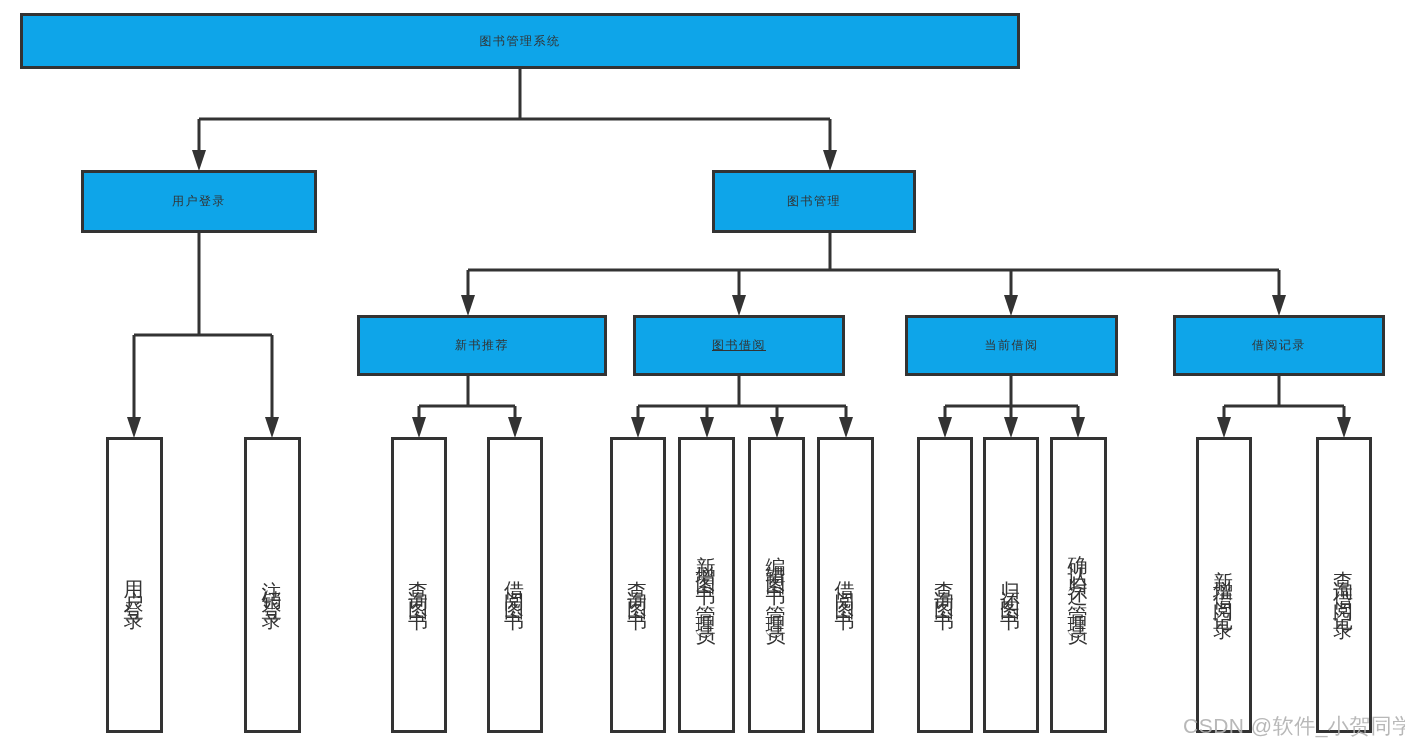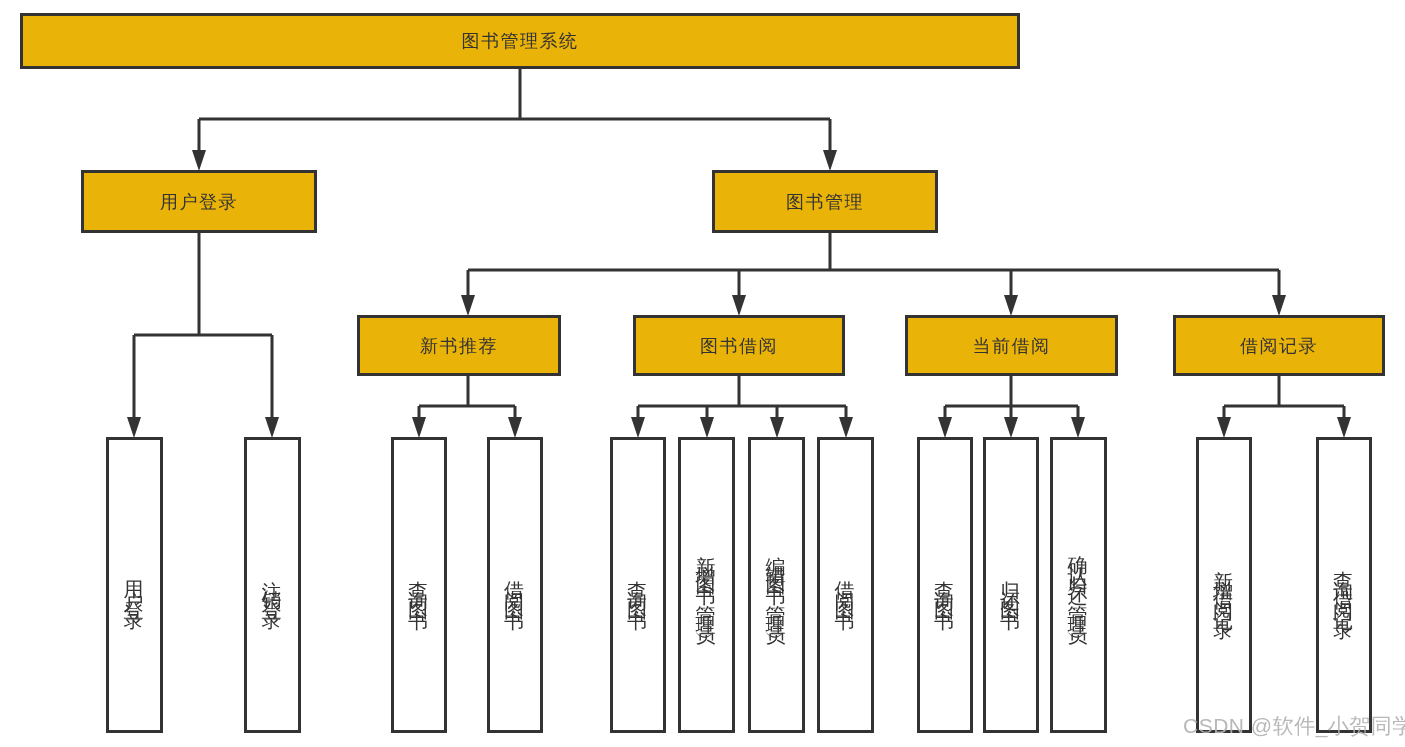--- a/index.html
+++ b/index.html
@@ -13,25 +13,25 @@
   }
   .connectors {
     position: absolute;
     left: 0; top: 0;
     width: 1405px; height: 747px;
   }
   .hbox {
     position: absolute;
     box-sizing: border-box;
     border: 3px solid #333333;
-    background: #eab308;
+    background: #0ea5e9;
     display: flex;
     align-items: center;
     justify-content: center;
-    font-size: 18px;
+    font-size: 12px;
     letter-spacing: 1.5px;
     color: #333333;
   }
   .vbox {
     position: absolute;
     box-sizing: border-box;
     border: 3px solid #333333;
     background: #ffffff;
   }
   .vbox > span {
@@ -89,24 +89,24 @@
       <path d="M1004 417 h14 L1011 438 Z"></path>
       <path d="M1071 417 h14 L1078 438 Z"></path>
       <path d="M1217 417 h14 L1224 438 Z"></path>
       <path d="M1337 417 h14 L1344 438 Z"></path>
     </g>
   </svg>
 
   <div class="hbox" style="left:20px; top:13px; width:1000px; height:56px;">图书管理系统</div>
 
   <div class="hbox" style="left:81px; top:170px; width:236px; height:63px;">用户登录</div>
-  <div class="hbox" style="left:712px; top:170px; width:226px; height:63px;">图书管理</div>
+  <div class="hbox" style="left:712px; top:170px; width:204px; height:63px;">图书管理</div>
 
-  <div class="hbox" style="left:357px; top:315px; width:204px; height:61px;">新书推荐</div>
-  <div class="hbox" style="left:633px; top:315px; width:212px; height:61px;">图书借阅</div>
+  <div class="hbox" style="left:357px; top:315px; width:250px; height:61px;">新书推荐</div>
+  <div class="hbox" style="left:633px; top:315px; width:212px; height:61px;text-decoration:underline;">图书借阅</div>
   <div class="hbox" style="left:1173px; top:315px; width:212px; height:61px;">借阅记录</div>
   <div class="hbox" style="left:905px; top:315px; width:213px; height:61px;">当前借阅</div>
 
   <div class="vbox" style="left:106px; top:437px; width:57px; height:296px;">
     <span>用户登录</span>
   </div>
   <div class="vbox" style="left:244px; top:437px; width:57px; height:296px;">
     <span>注销登录</span>
   </div>
 

